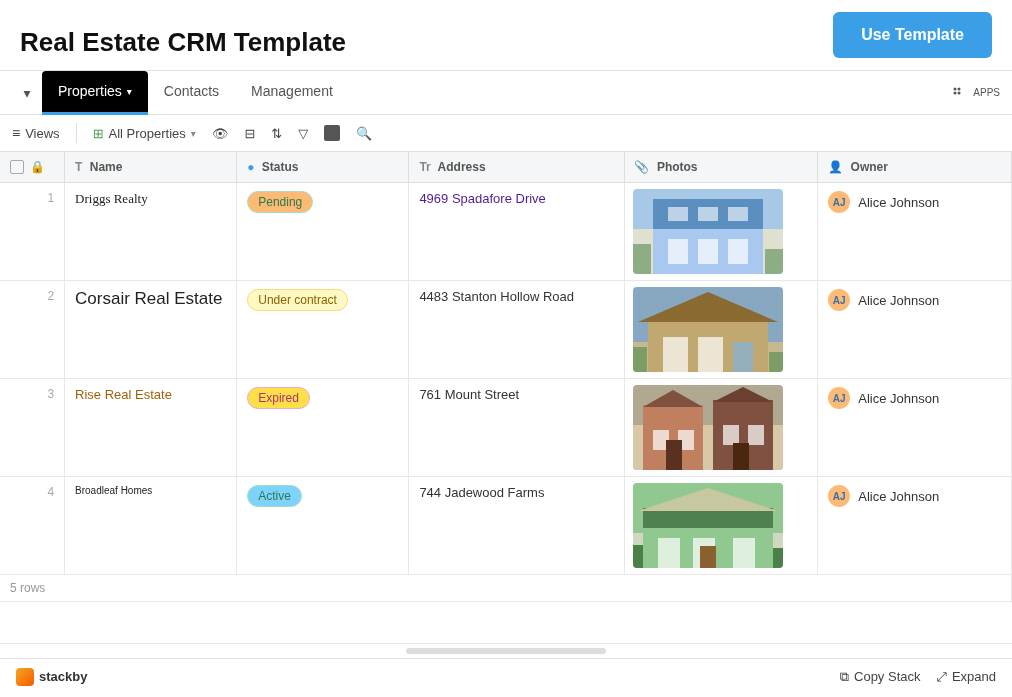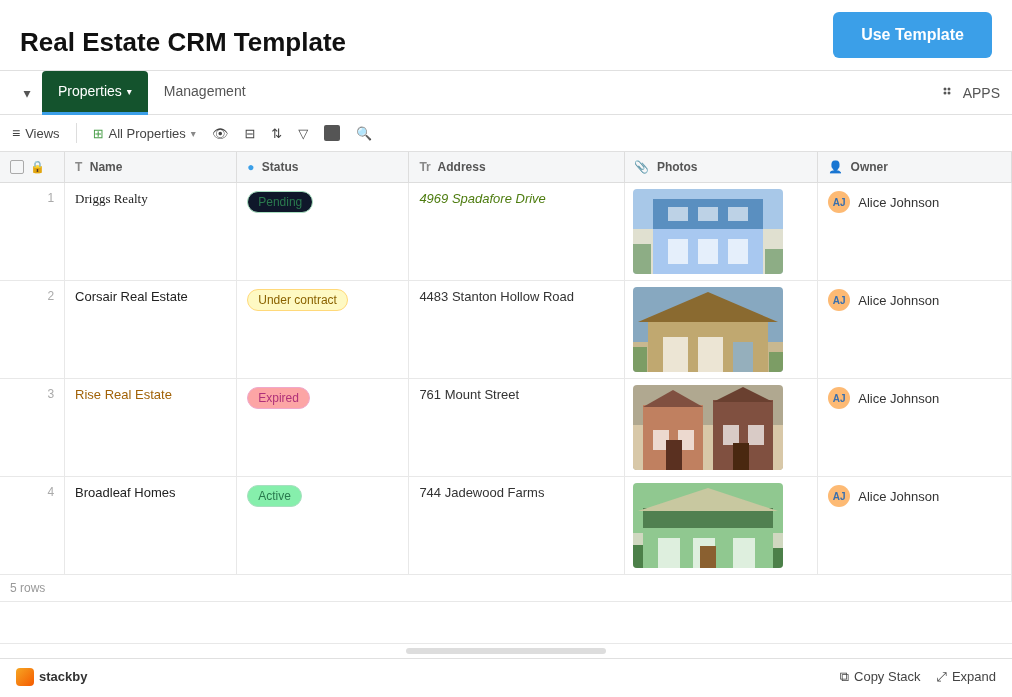--- a/index.html
+++ b/index.html
@@ -7,23 +7,23 @@
 
     
     .header { display: flex; align-items: flex-end; justify-content: space-between; padding: 12px 20px; border-bottom: 1px solid #e0e0e0; }
     .header-title { font-size: 26px; font-weight: 700; color: #111; }
     .use-template-btn { background: #3b9fe8; color: #fff; border: none; border-radius: 6px; padding: 14px 28px; font-size: 16px; font-weight: 700; cursor: pointer; }
 
     
     .nav-bar { display: flex; align-items: center; padding: 0 12px; border-bottom: 1px solid #e0e0e0; height: 44px; }
     .nav-collapse { width: 30px; height: 30px; display: flex; align-items: center; justify-content: center; cursor: pointer; color: #555; font-size: 14px; }
     .nav-tab { padding: 0 16px; height: 44px; display: flex; align-items: center; cursor: pointer; font-size: 14px; font-weight: 500; color: #555; border-bottom: 3px solid transparent; }
-    .nav-tab.active { background: #14532d; color: #fff; border-radius: 4px 4px 0 0; border-bottom: 3px solid #3b9fe8; }
+    .nav-tab.active { background: #000000; color: #fff; border-radius: 4px 4px 0 0; border-bottom: 3px solid #3b9fe8; }
     .nav-tab .chevron { margin-left: 5px; font-size: 10px; }
-    .nav-apps { margin-left: auto; display: flex; align-items: center; gap: 6px; font-size: 14px; color: #555; cursor: pointer; }
+    .nav-apps { margin-left: auto; display: flex; align-items: center; gap: 6px; font-size: 10px; color: #555; cursor: pointer; }
 
     
     .toolbar { display: flex; align-items: center; padding: 8px 12px; border-bottom: 1px solid #e0e0e0; gap: 16px; }
     .toolbar-item { display: flex; align-items: center; gap: 5px; font-size: 13px; color: #444; cursor: pointer; }
     .toolbar-divider { width: 1px; height: 20px; background: #ddd; }
 
     
     .table-container { overflow: auto; height: calc(697px - 44px - 44px - 44px - 38px - 36px); position: relative; }
     table { width: 100%; border-collapse: collapse; }
     thead th { background: #f5f6f7; border-bottom: 1px solid #ddd; border-right: 1px solid #ddd; padding: 8px 10px; font-size: 12px; font-weight: 600; color: #555; text-align: left; white-space: nowrap; position: sticky; top: 0; z-index: 2; }
@@ -31,24 +31,24 @@
     thead th:nth-child(2) { width: 160px; }
     thead th:nth-child(3) { width: 160px; }
     thead th:nth-child(4) { width: 200px; }
     thead th:nth-child(5) { width: 180px; }
     thead th:nth-child(6) { width: 180px; }
     tbody td { border-bottom: 1px solid #e8e8e8; border-right: 1px solid #e8e8e8; padding: 8px 10px; font-size: 13px; color: #333; vertical-align: top; }
     .row-number-cell { text-align: right; color: #aaa; font-size: 12px; width: 60px; }
 
     
     .badge { display: inline-block; padding: 3px 10px; border-radius: 12px; font-size: 12px; font-weight: 500; }
-    .badge-pending { background: #0f172a; color: #2a7a4e; border: 1px solid #a8dfc0; }
+    .badge-pending { background: #fdba74; color: #2a7a4e; border: 1px solid #a8dfc0; }
     .badge-under-contract { background: #fef9c3; color: #8a6200; border: 1px solid #ffd97a; }
-    .badge-expired { background: #fca5a5; color: #b0317a; border: 1px solid #f0a8cc; }
-    .badge-active { background: #86efac; color: #2a7a4e; border: 1px solid #a8dfc0; }
+    .badge-expired { background: #fde047; color: #b0317a; border: 1px solid #f0a8cc; }
+    .badge-active { background: #7dd3fc; color: #2a7a4e; border: 1px solid #a8dfc0; }
 
     
     .photo-cell { width: 150px; height: 85px; border-radius: 4px; overflow: hidden; }
 
     
     .owner-cell { display: flex; align-items: center; gap: 8px; }
     .avatar { width: 22px; height: 22px; border-radius: 50%; background: #fdba74; display: flex; align-items: center; justify-content: center; font-size: 10px; color: #3a6fad; font-weight: 600; }
 
     
     .footer { display: flex; align-items: center; justify-content: space-between; padding: 0 16px; height: 36px; border-top: 1px solid #e0e0e0; font-size: 12px; color: #888; }
@@ -70,20 +70,23 @@
 <div class="header">
   <h1 class="header-title">Real Estate CRM Template</h1>
   <button class="use-template-btn">Use Template</button>
 </div>
 
 <div class="nav-bar">
   <div class="nav-collapse">▾</div>
   <div class="nav-tab active">
     <span>Properties</span>
     <span class="chevron">▾</span>
+  </div>
+  <div class="nav-tab">
+    <span>Contacts</span>
   </div>
   <div class="nav-tab">
     <span>Management</span>
   </div>
   <div class="nav-apps">
     <svg width="16" height="16" viewBox="0 0 16 16" fill="none">
       <circle cx="4" cy="4" r="1.5" fill="#555"></circle>
       <circle cx="8" cy="4" r="1.5" fill="#555"></circle>
       <circle cx="4" cy="8" r="1.5" fill="#555"></circle>
       <circle cx="8" cy="8" r="1.5" fill="#555"></circle>
@@ -155,21 +158,21 @@
         </th>
       </tr>
     </thead>
     <tbody id="table-body">
     <tr>
     <td class="row-number-cell">1</td>
     <td style="font-size:13px; color:#222;font-family:Liberation Serif, serif;">Driggs Realty</td>
     <td>
       <span class="badge badge-pending">Pending</span>
     </td>
-    <td style="color:#4d7c0f;font-style:italic;">4969 Spadafore Drive</td>
+    <td style="color:#4c1d95;">4969 Spadafore Drive</td>
     <td style="padding: 6px 8px;">
       <div class="photo-cell"><svg width="150" height="85" viewBox="0 0 150 85" xmlns="http://www.w3.org/2000/svg">
       <rect width="150" height="85" fill="#a8c8e8"></rect>
       <rect x="0" y="40" width="150" height="45" fill="#e0e0d0"></rect>
       <rect x="20" y="10" width="110" height="75" fill="#a8c8f0"></rect>
       <rect x="20" y="10" width="110" height="30" fill="#5a8fc0"></rect>
       <rect x="35" y="50" width="20" height="25" fill="#fff" opacity="0.7"></rect>
       <rect x="65" y="50" width="20" height="25" fill="#fff" opacity="0.7"></rect>
       <rect x="95" y="50" width="20" height="25" fill="#fff" opacity="0.7"></rect>
       <rect x="35" y="18" width="20" height="14" fill="#fff" opacity="0.6"></rect>
@@ -181,21 +184,21 @@
     </td>
     <td>
       <div class="owner-cell">
         <div class="avatar">AJ</div>
         <span>Alice Johnson</span>
       </div>
     </td>
   </tr>
         <tr>
     <td class="row-number-cell">2</td>
-    <td style="font-size:13px; color:#222;">Corsair Real Estate</td>
+    <td style="font-size:17px; color:#222;">Corsair Real Estate</td>
     <td>
       <span class="badge badge-under-contract">Under contract</span>
     </td>
     <td style="color:#333;">4483 Stanton Hollow Road</td>
     <td style="padding: 6px 8px;">
       <div class="photo-cell"><svg width="150" height="85" viewBox="0 0 150 85" xmlns="http://www.w3.org/2000/svg">
       <rect width="150" height="85" fill="#87a8c0"></rect>
       <rect x="0" y="55" width="150" height="30" fill="#c8b890"></rect>
       <rect x="15" y="30" width="120" height="55" fill="#c0a870"></rect>
       <polygon points="5,35 75,5 145,35" fill="#8a6a30"></polygon>
@@ -238,21 +241,21 @@
     </td>
     <td>
       <div class="owner-cell">
         <div class="avatar">AJ</div>
         <span>Alice Johnson</span>
       </div>
     </td>
   </tr>
         <tr>
     <td class="row-number-cell">4</td>
-    <td style="font-size:13px; color:#222;">Broadleaf Homes</td>
+    <td style="font-size:10px; color:#222;">Broadleaf Homes</td>
     <td>
       <span class="badge badge-active">Active</span>
     </td>
     <td style="color:#333;">744 Jadewood Farms</td>
     <td style="padding: 6px 8px;">
       <div class="photo-cell"><svg width="150" height="85" viewBox="0 0 150 85" xmlns="http://www.w3.org/2000/svg">
       <rect width="150" height="85" fill="#90c890"></rect>
       <rect x="0" y="50" width="150" height="35" fill="#d0d8c0"></rect>
       <rect x="10" y="25" width="130" height="60" fill="#90c890"></rect>
       <rect x="10" y="25" width="130" height="20" fill="#508050"></rect>

